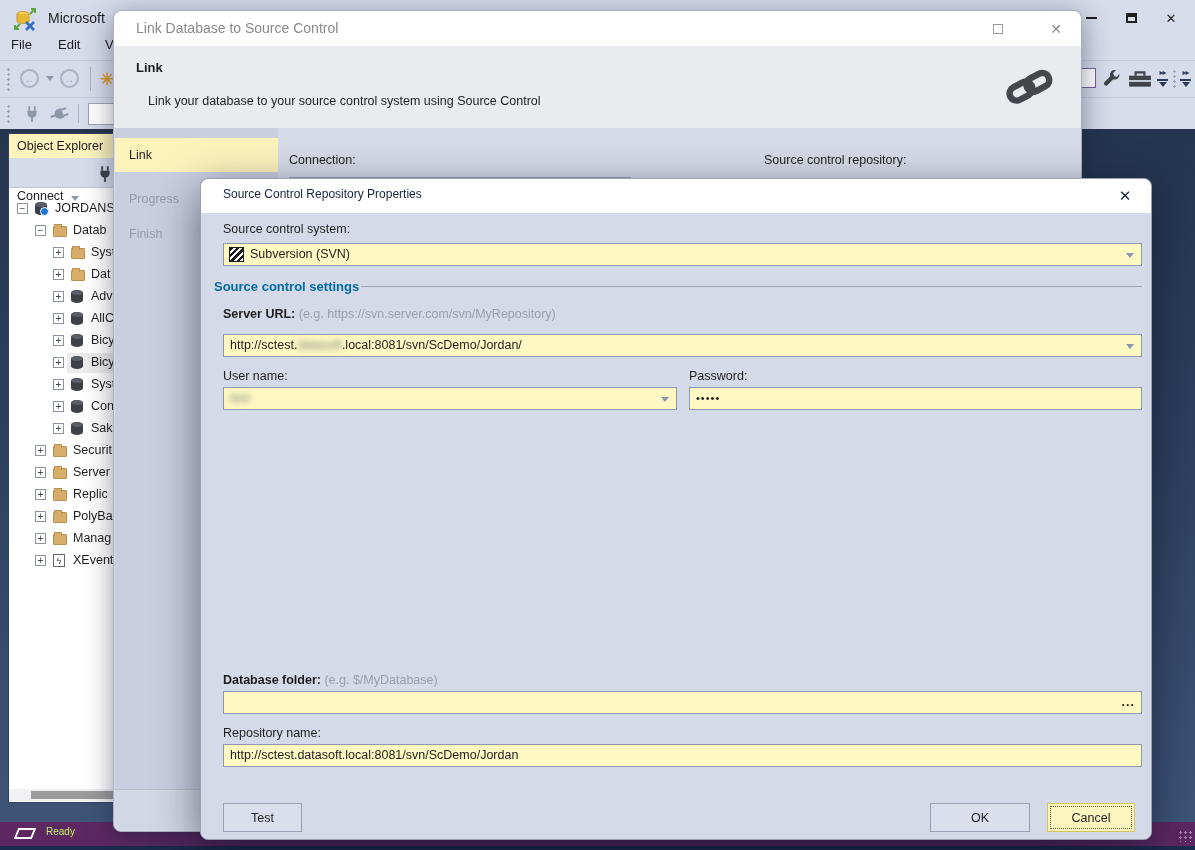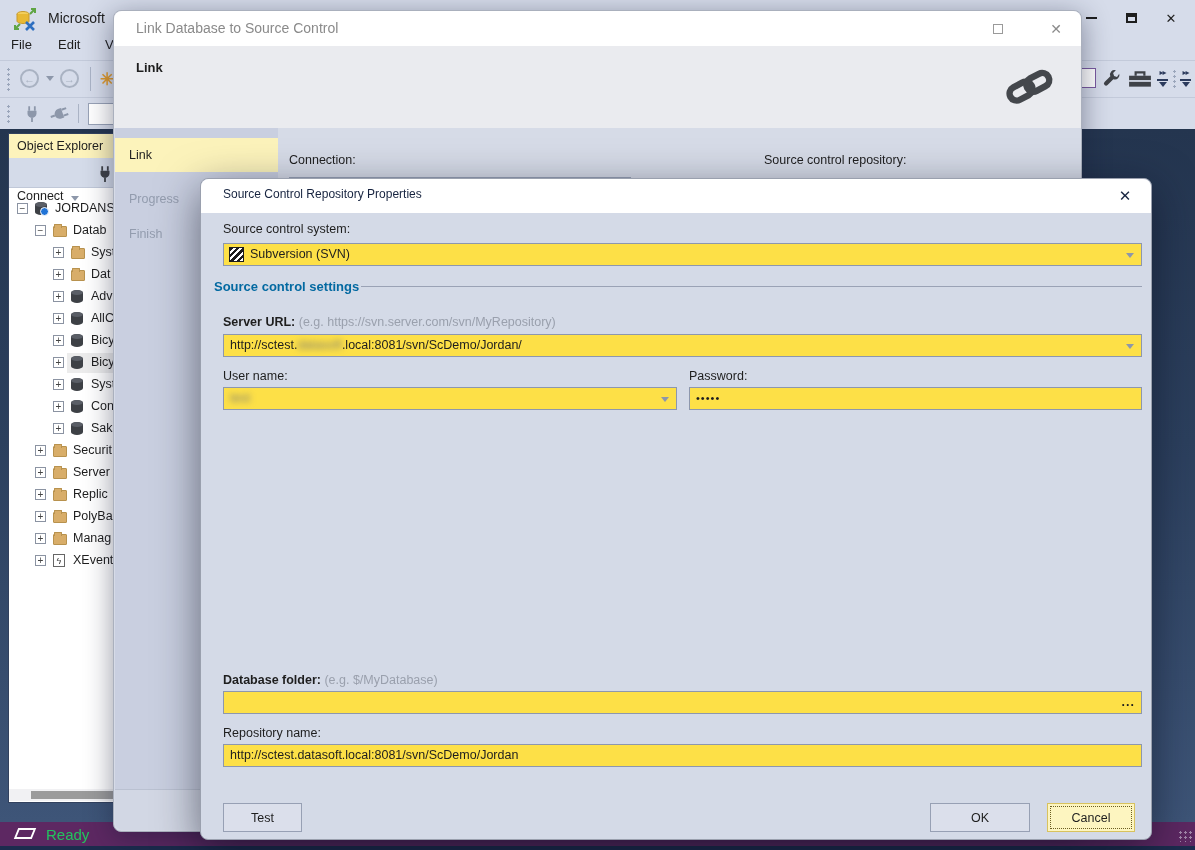--- a/index.html
+++ b/index.html
@@ -78,34 +78,34 @@
   .w-footer { position:absolute; left:1px; right:1px; bottom:1px; height:41px; background:#d2d7e4; border-top:1px solid #bac1d1; border-radius:0 0 8px 8px; }
 
   
   .modal { position:absolute; left:200px; top:178px; width:952px; height:662px; background:#d4dae7; border-radius:8px; box-shadow:0 12px 44px rgba(10,12,30,.55); z-index:10; border:1px solid #9aa0ae; }
   .m-titlebar { position:absolute; left:0; top:0; width:100%; height:34px; background:#fff; border-radius:8px 8px 0 0; }
   .m-title { position:absolute; left:22px; top:8px; font-size:12px; color:#16233f; white-space:nowrap; }
   .m-close { position:absolute; right:12px; top:5px; width:28px; height:24px; display:grid; place-items:center; color:#16233f; font-size:15px; }
   .m-lbl { position:absolute; font-size:12.5px; color:#1e1e1e; white-space:nowrap; }
   .m-lbl b { font-weight:bold; }
   .hint { color:#9aa0ad; }
-  .field { position:absolute; height:23px; background:#fde047; border:1px solid #8d97ad; font-size:12.5px; color:#1e1e1e; line-height:21px; padding:0 6px; white-space:nowrap; overflow:hidden; }
+  .field { position:absolute; height:23px; background:#fef9c3; border:1px solid #8d97ad; font-size:12.5px; color:#1e1e1e; line-height:21px; padding:0 6px; white-space:nowrap; overflow:hidden; }
   .field .caret-down { right:7px; top:9px; left:auto; }
   .svn-ico { position:absolute; left:5px; top:3px; width:15px; height:15px; background:repeating-linear-gradient(135deg,#1c1c1c 0 2.5px,#fff 2.5px 4.5px); border:1px solid #1c1c1c; }
   .group-line { position:absolute; height:1px; background:#9aa2b5; }
   .m-group { position:absolute; font-size:13px; font-weight:bold; color:#0369a1; }
   .redact { filter:blur(3px); color:#777; }
   .browse-dots { position:absolute; right:6px; top:0; font-weight:bold; letter-spacing:1px; }
   .btn { position:absolute; height:29px; background:#dbdfeb; border:1px solid #97a0b4; font-size:12.5px; color:#1e1e1e; display:grid; place-items:center; font-family:"Liberation Sans",sans-serif; }
   .btn.cancel { background:#fdf5c0; border:1px solid #d8c25e; outline:1px dotted #6d5f22; outline-offset:-4px; }
 
   
   .statusbar { position:absolute; left:0; top:822px; width:1195px; height:24px; background:#5d2862; z-index:4; }
   .statusbar .para { position:absolute; left:16px; top:6px; width:18px; height:11px; border:2px solid #fff; transform:skewX(-22deg); }
-  .statusbar .txt { position:absolute; left:46px; top:4px; color:#22c55e; font-size:15px; }
+  .statusbar .txt { position:absolute; left:46px; top:4px; color:#bef264; font-size:10px; }
   .statusbar .rgrip { position:absolute; right:3px; top:8px; width:14px; height:12px; background-image:radial-gradient(circle,#a387ab 1px, transparent 1.2px); background-size:5px 5px; }
   .bottomedge { position:absolute; left:0; top:846px; width:1195px; height:4px; background:#1c2c4e; z-index:4; }
 </style>
 </head>
 <body>
 
 <div class="chrome">
   <svg class="abs" style="left:12px;top:6px" width="26" height="26" viewBox="0 0 26 26">
     <ellipse cx="11" cy="8" rx="6" ry="2.5" fill="#f3cf5e" stroke="#c79a2e"></ellipse>
     <path d="M5 8v7c0 1.4 2.7 2.5 6 2.5s6-1.1 6-2.5V8" fill="#e8b934" stroke="#c79a2e"></path>
@@ -288,20 +288,21 @@
 <div class="wizard">
   <div class="w-titlebar">
     <div class="w-title">Link Database to Source Control</div>
     <div class="w-ctl" style="right:70px">
         <span class="w-maxbox"></span>
       </div>
     <div class="w-ctl w-close" style="right:12px">✕</div>
   </div>
   <div class="w-header">
     <div class="w-header-title">Link</div>
+    <div class="w-header-desc">Link your database to your source control system using Source Control</div>
     <svg class="w-chain" width="52" height="38" viewBox="0 0 52 38">
       <g fill="none" stroke="#44474c" stroke-width="6.5" transform="rotate(-28 26 19)">
         <rect x="5" y="12" width="24" height="14" rx="7"></rect>
         <rect x="24" y="12" width="24" height="14" rx="7"></rect>
       </g>
     </svg>
   </div>
   <div class="w-sidebar">
     <div class="w-step active" style="top:10px">Link</div>
     <div class="w-step" style="top:54px">Progress</div>
@@ -323,21 +324,21 @@
   <div class="m-lbl" style="left:22px;top:43px">Source control system:</div>
   <div class="field" style="left:22px;top:64px;width:919px;padding-left:26px">
     <span class="svn-ico"></span>
     <span>Subversion (SVN)</span>
     <span class="caret-down" style="position:absolute"></span>
   </div>
 
   <div class="m-group" style="left:13px;top:100px">Source control settings</div>
   <div class="group-line" style="left:160px;top:107px;width:781px"></div>
 
-  <div class="m-lbl" style="left:22px;top:136px"><b>Server URL:</b> <span class="hint">(e.g. https://svn.server.com/svn/MyRepository)</span></div>
+  <div class="m-lbl" style="left:22px;top:128px"><b>Server URL:</b> <span class="hint">(e.g. https://svn.server.com/svn/MyRepository)</span></div>
   <div class="field" style="left:22px;top:155px;width:919px">
     <span>http://sctest.</span><span class="redact">datasoft</span><span>.local:8081/svn/ScDemo/Jordan/</span>
     <span class="caret-down" style="position:absolute"></span>
   </div>
 
   <div class="m-lbl" style="left:22px;top:190px">User name:</div>
   <div class="field" style="left:22px;top:208px;width:454px">
     <span class="redact">test</span>
     <span class="caret-down" style="position:absolute"></span>
   </div>

